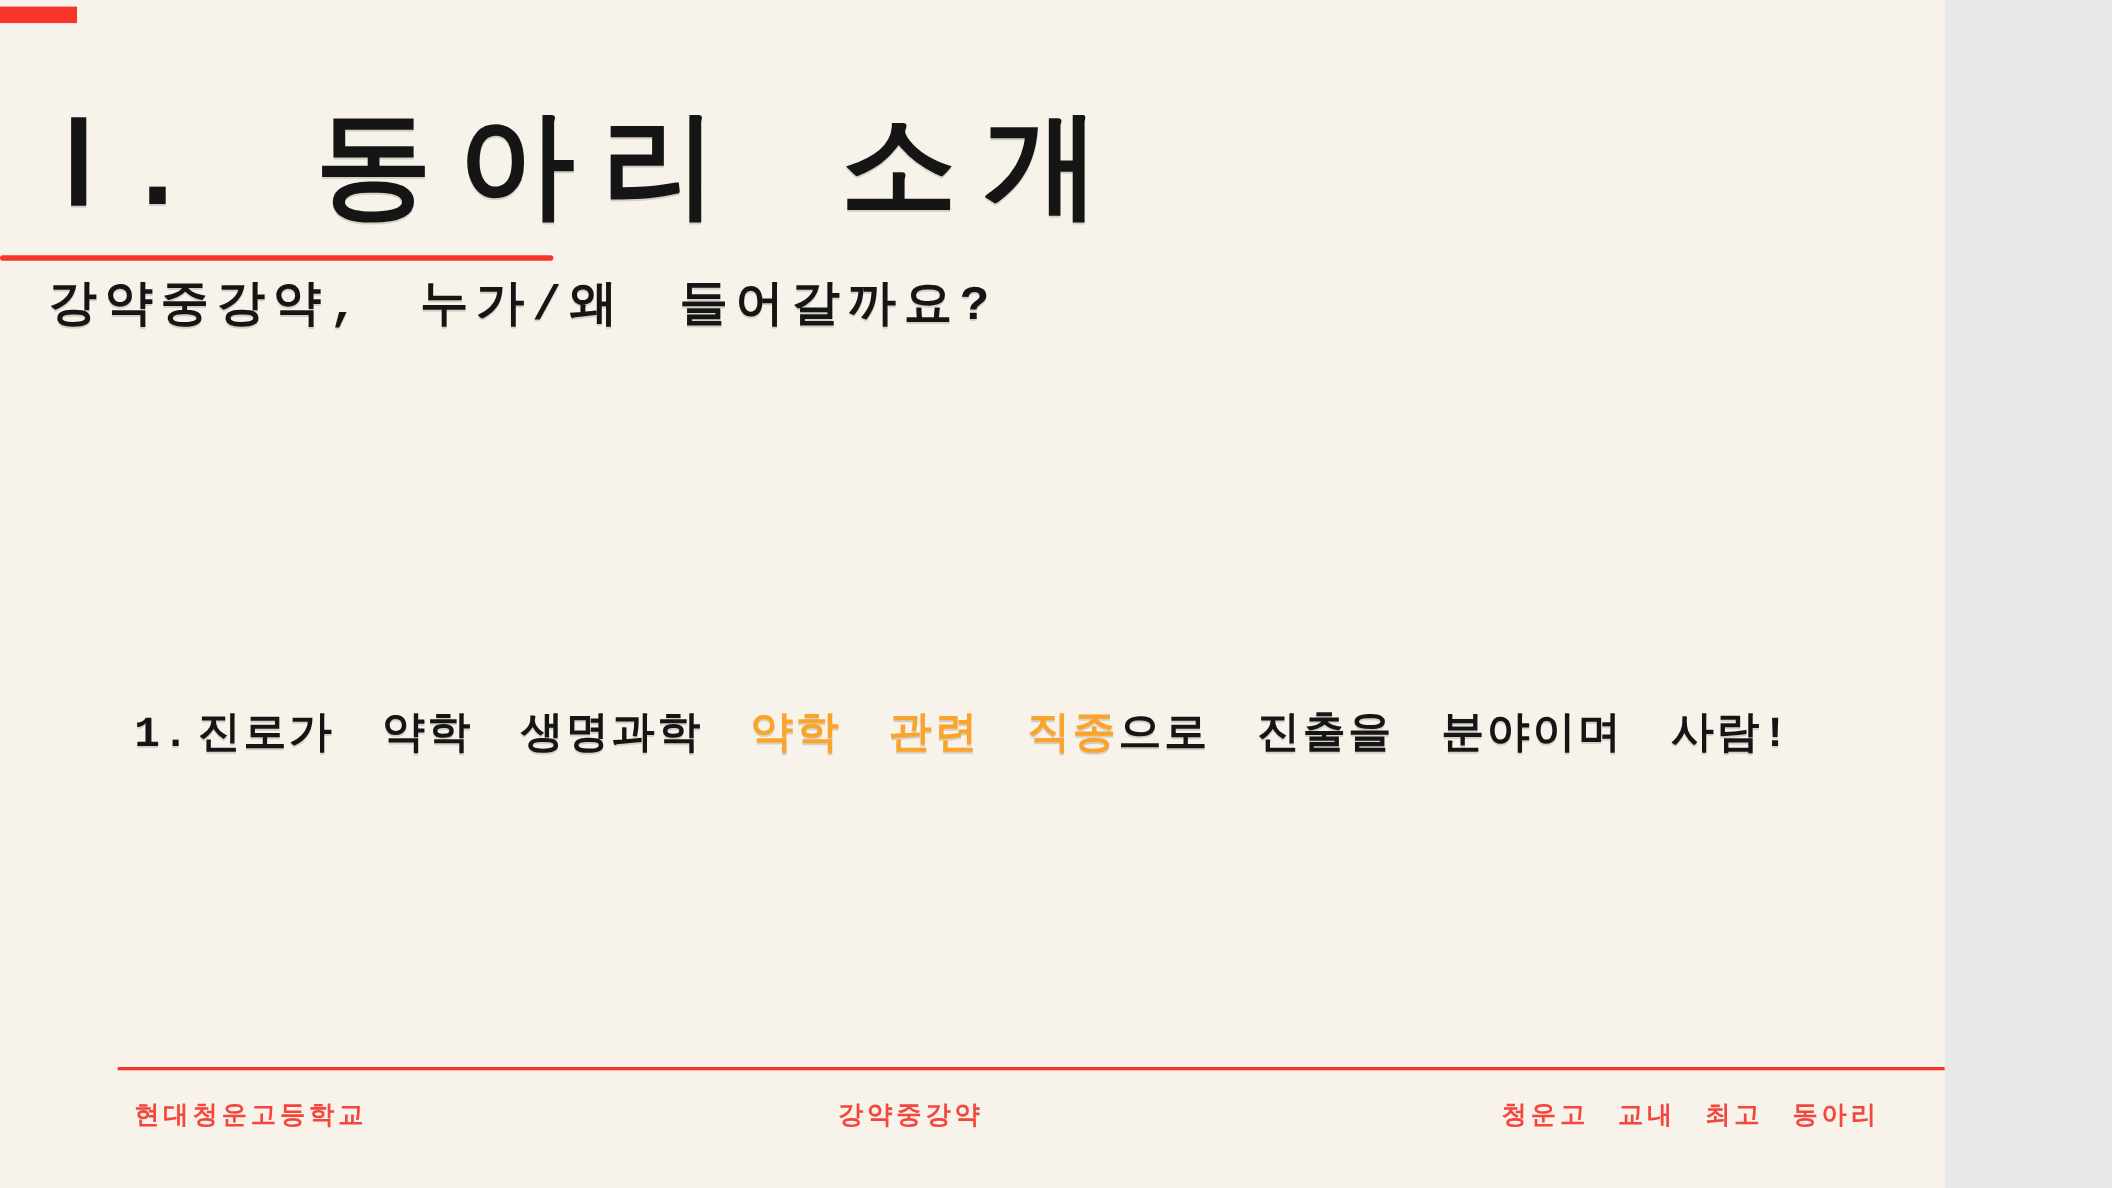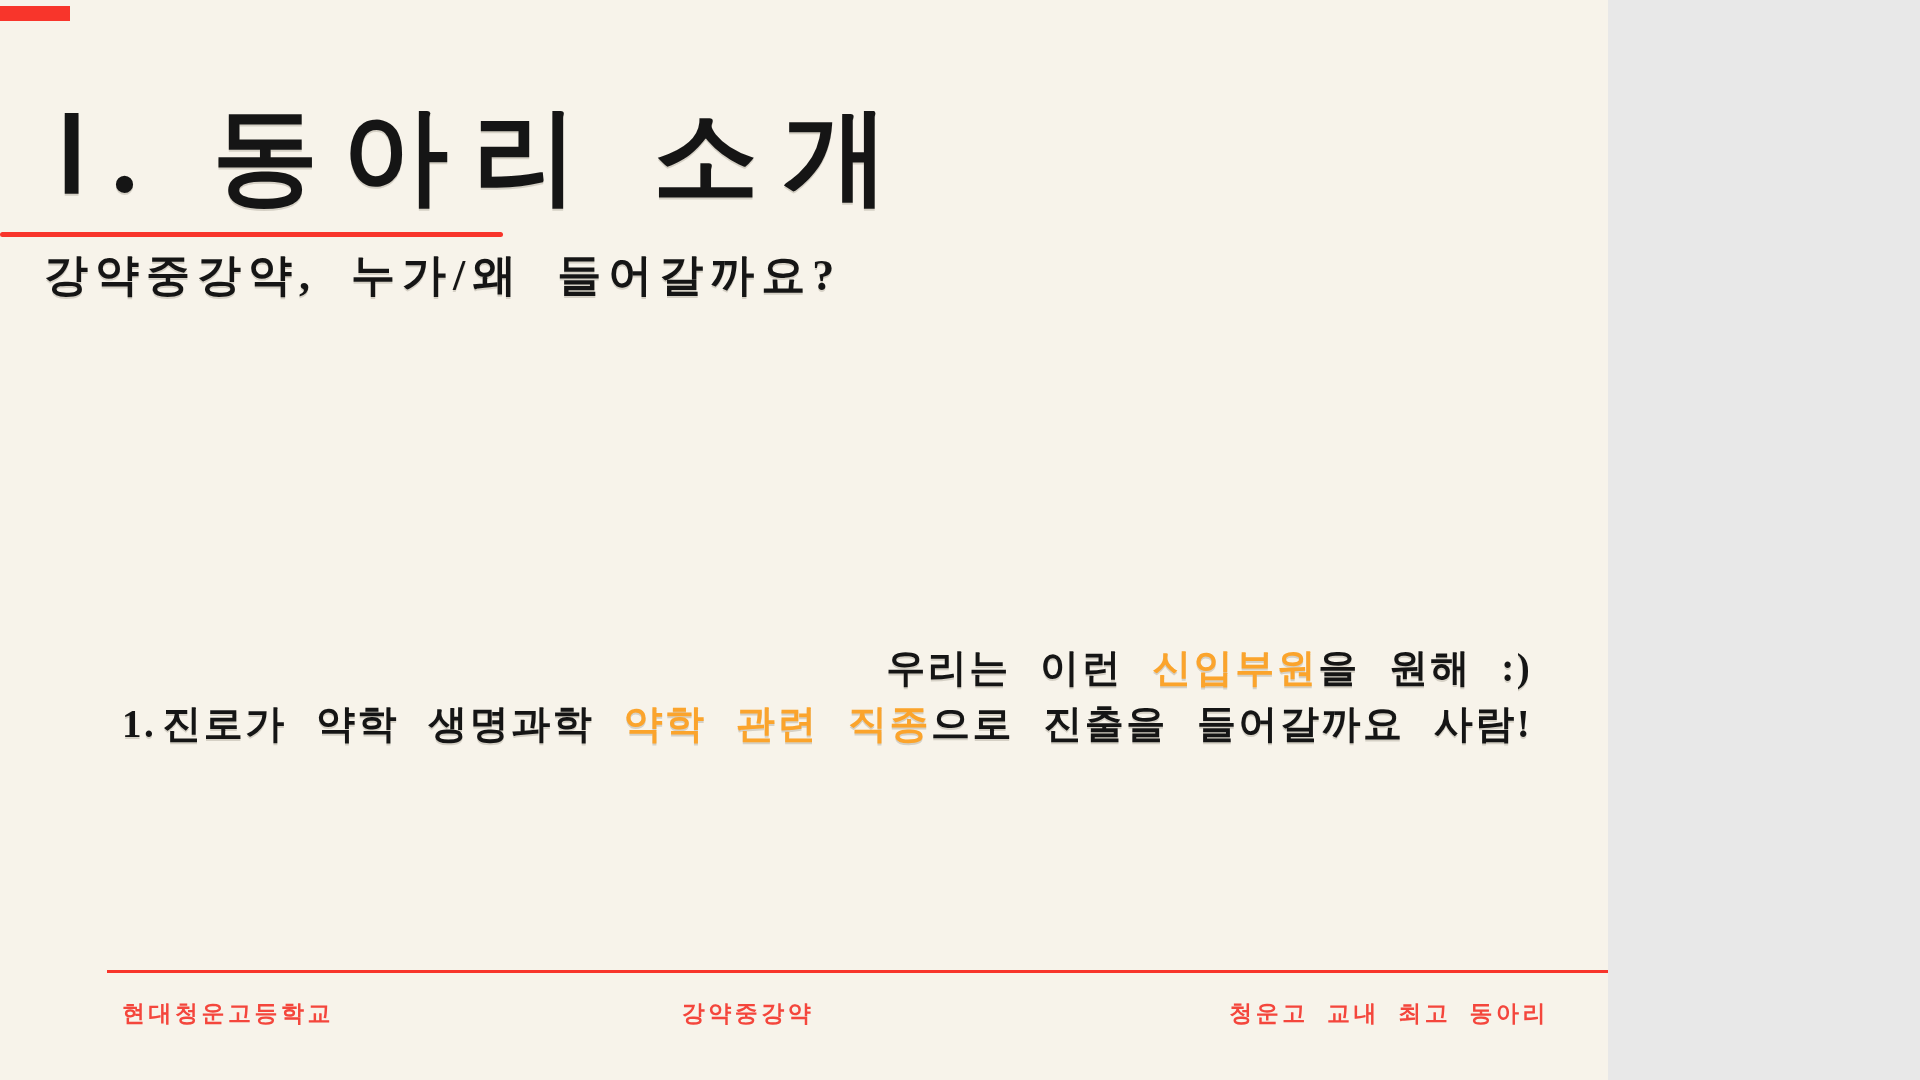--- a/index.html
+++ b/index.html
@@ -6,27 +6,26 @@
     --bg:#F7F3EA;
     --ink:#151515;
     --orange:#FBA42C;
     --red-bright:#F8352B;
     --red-footer:#F4463C;
   }
   *{margin:0;padding:0;box-sizing:border-box;}
   html,body{background:#e8e8e8;}
   .slide{
     position:relative;
-    width:1608px;height:1080px;
+    width:1768px;height:1080px;
     background:var(--bg);
     overflow:hidden;
-    font-family:Liberation Serif, serif;
+    font-family:Liberation Mono, monospace;
     font-weight:bold;
     color:var(--ink);
-    text-align:right;
   }
   .shadowed{ text-shadow:0 2px 0 rgba(95,85,70,0.22); }
 
   .corner-accent{
     position:absolute;left:0;top:6px;width:70px;height:15px;
     background:var(--red-bright);
   }
 
   .title{
     position:absolute;left:56px;top:100px;
@@ -82,22 +81,21 @@
 
   <div class="corner-accent"></div>
 
   <h1 class="title shadowed">Ⅰ. 동아리 소개</h1>
   <div class="title-underline"></div>
 
   <div class="subtitle shadowed">강약중강약, 누가/왜 들어갈까요?</div>
 
 
   <div class="wishlist shadowed">
-    <div><span>우리는 이런 </span><span class="hl">신입부원</span><span>을 원해 :)</span></div>
-    <div class="wish-item"><span class="wish-num">1.</span><span>진로가 약학 생명과학 </span><span class="hl">약학 관련 직종</span><span>으로 진출을 들어갈까요 사람!</span></div>
+    <div class="wish-item"><span class="wish-num">1.</span><span>진로가 약학 생명과학 </span><span class="hl">약학 관련 직종</span><span>으로 진출을 분야이며 사람!</span></div>
   </div>
 
   <div class="footer-line"></div>
   <div class="footer-text">
     <span class="footer-left">현대청운고등학교</span>
     <span class="footer-center">강약중강약</span>
     <span class="footer-right">청운고 교내 최고 동아리</span>
   </div>
 
 </div>

